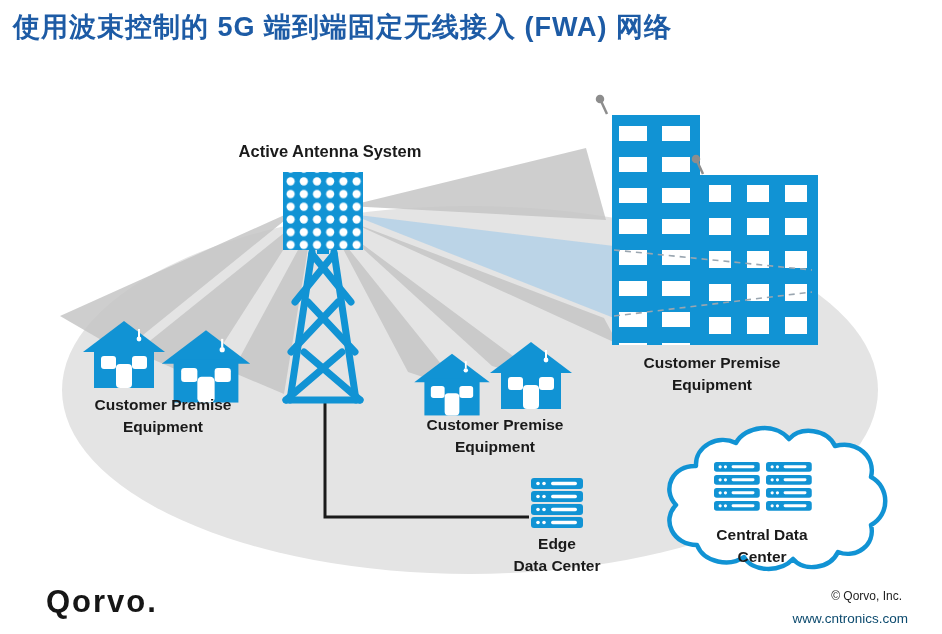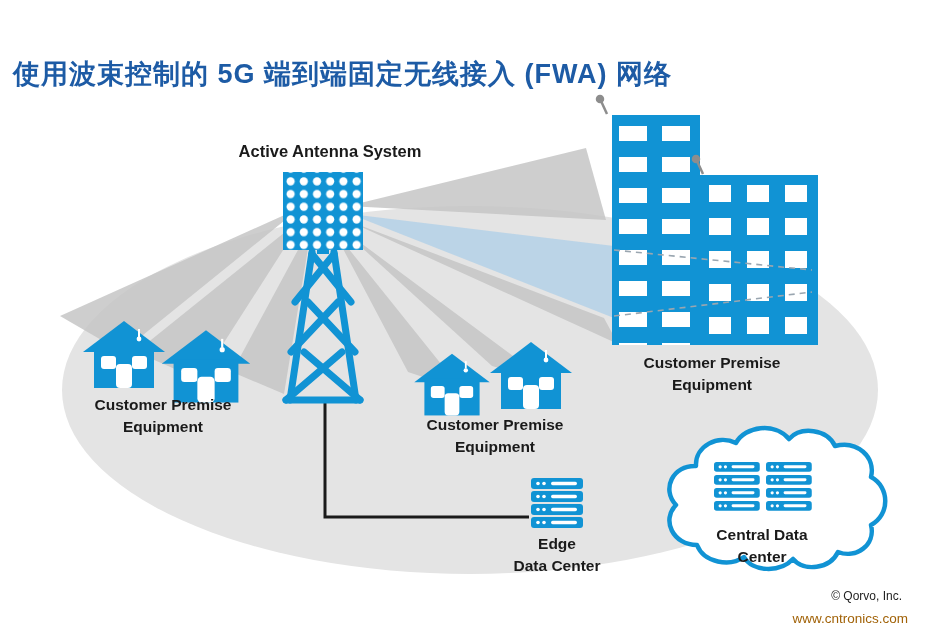--- a/index.html
+++ b/index.html
@@ -2,37 +2,37 @@
 <html><head>
 <meta charset="utf-8">
 <style>
   * { box-sizing: border-box; }
   html,body { margin:0; padding:0; background:#ffffff; }
   body { font-family:"Liberation Sans", sans-serif; }
   .stage { position:relative; width:942px; height:634px; background:#ffffff; overflow:hidden; }
   .title {
     position:absolute; left:13px; top:9px; width:910px;
     font-size:27px; font-weight:bold; color:#1d5ba5;
-    letter-spacing:1px; white-space:nowrap;margin-top:47px;
+    letter-spacing:1px; white-space:nowrap;
   }
   .diagram { position:absolute; left:0; top:0; }
   .diagram text { font-family:"Liberation Sans", sans-serif; font-weight:bold; fill:#1a1a1a; }
   .lbl   { font-size:15.5px; }
   .lbl-lg{ font-size:16.5px; }
   .logo {
     position:absolute; left:46px; top:584px;
     font-size:31px; font-weight:800; color:#161616; letter-spacing:2px;
   }
   .copyright {
     position:absolute; right:40px; top:589px;
     font-size:12px; color:#1f1f1f;
   }
   .watermark {
     position:absolute; right:34px; top:611px;
-    font-size:13.5px; color:#a16207;
+    font-size:13.5px; color:#0c4a6e;
   }
 </style>
 </head>
 <body>
 
 <div class="stage">
 
   <div class="title">使用波束控制的 5G 端到端固定无线接入 (FWA) 网络</div>
 
   <svg class="diagram" viewBox="0 0 942 634" width="942" height="634">
@@ -162,16 +162,17 @@
     <text class="lbl" x="712" y="368" text-anchor="middle">Customer Premise</text>
     <text class="lbl" x="712" y="390" text-anchor="middle">Equipment</text>
 
     <text class="lbl" x="557" y="549" text-anchor="middle">Edge</text>
     <text class="lbl" x="557" y="571" text-anchor="middle">Data Center</text>
 
     <text class="lbl" x="762" y="540" text-anchor="middle">Central Data</text>
     <text class="lbl" x="762" y="562" text-anchor="middle">Center</text>
   </svg>
 
+  <div class="logo">Qorvo.</div>
   <div class="copyright">© Qorvo, Inc.</div>
   <div class="watermark">www.cntronics.com</div>
 
 </div>
 
 </body></html>

